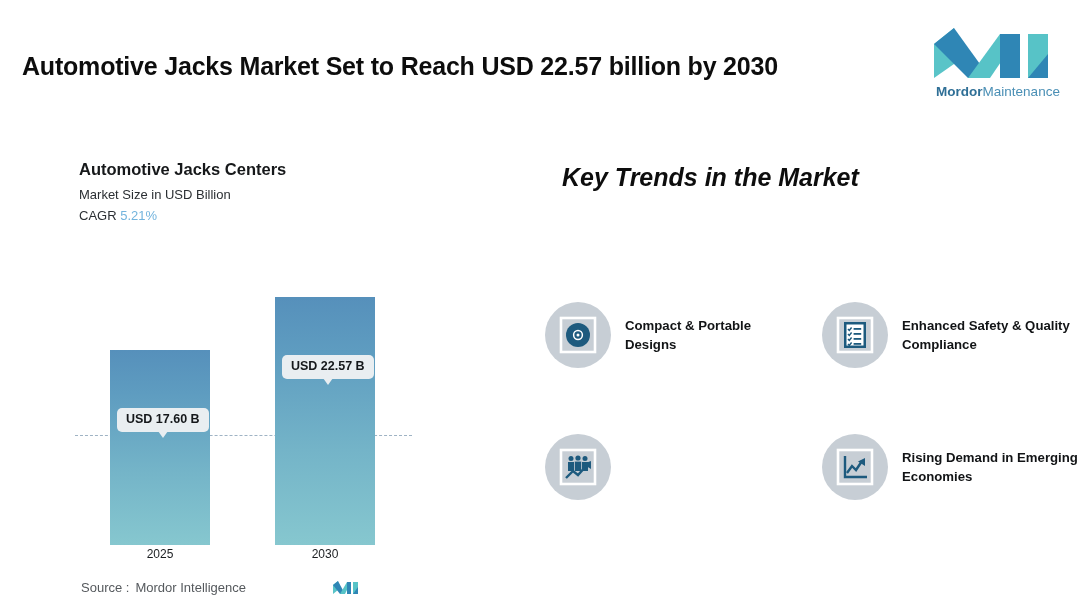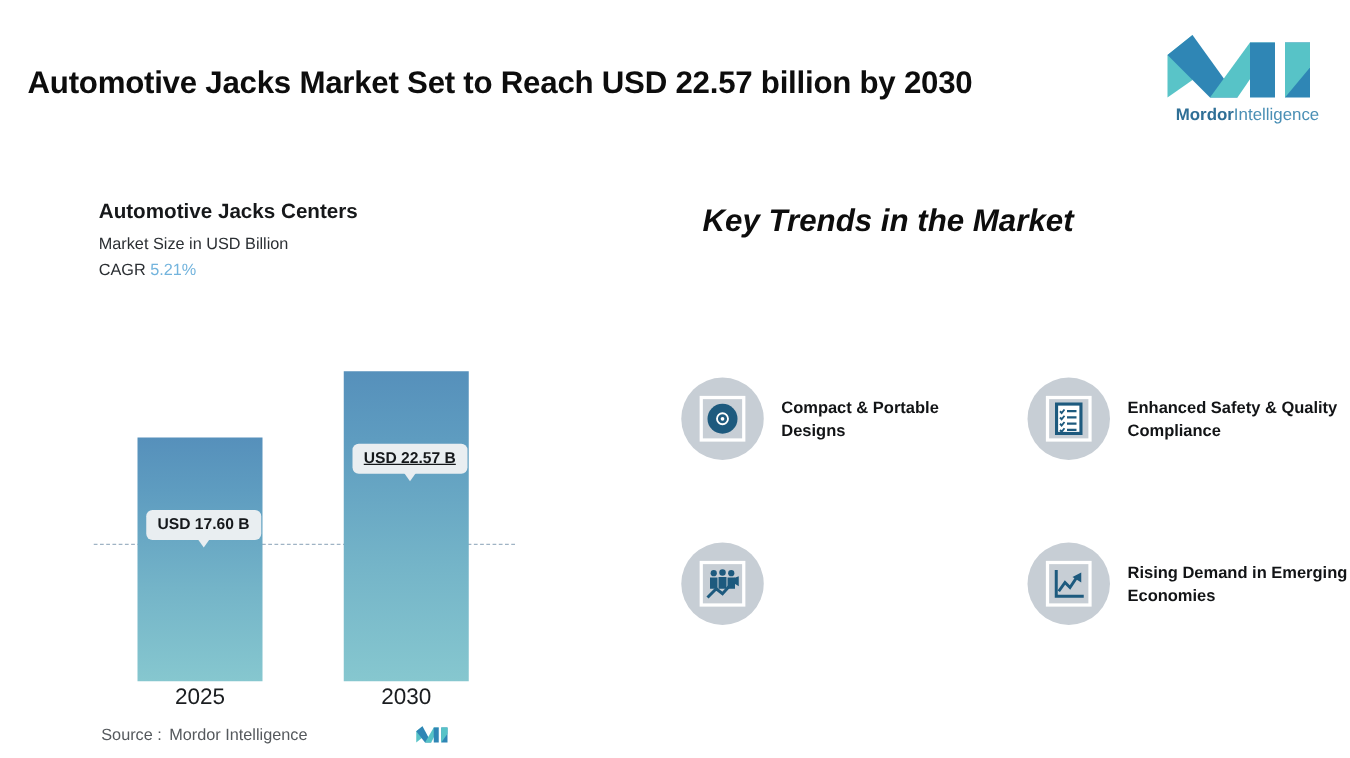--- a/index.html
+++ b/index.html
@@ -126,26 +126,26 @@
     position: absolute;
     left: 50%;
     bottom: -6px;
     margin-left: -5px;
     width: 0; height: 0;
     border-left: 5px solid transparent;
     border-right: 5px solid transparent;
     border-top: 7px solid #e9eef1;
   }
   .callout-2025 { left: 117px; top: 163px; }
-  .callout-2030 { left: 282px; top: 110px; text-decoration: underline; }
+  .callout-2030 { left: 282px; top: 110px; }
 
   .x-label {
     position: absolute;
     top: 302px;
-    font-size: 18px;
+    font-size: 12px;
     color: #1a1d20;
     text-align: center;
     width: 100px;
   }
   .x-label.y2025 { left: 110px; }
   .x-label.y2030 { left: 275px; }
 
   .source-row {
     position: absolute;
     left: 81px;
@@ -229,21 +229,21 @@
   <div class="brand-logo">
     <svg class="brand-mark" viewBox="0 0 140 58">
       <polygon points="6,54 6,20 26,4 26,40" fill="#59c4c8"></polygon>
       <polygon points="6,20 26,4 62,54 40,54" fill="#2f86b5"></polygon>
       <polygon points="62,54 40,54 72,10 92,10" fill="#57c3c7"></polygon>
       <polygon points="72,10 92,10 92,54 72,54" fill="#2f86b5"></polygon>
       <polygon points="100,10 120,10 120,54 100,54" fill="#2f86b5"></polygon>
       <polygon points="100,10 120,10 120,30 100,54" fill="#57c3c7"></polygon>
     </svg>
     <div class="brand-text">
-      <span class="b1">Mordor</span><span class="b2">Intelligence</span>
+      <span class="b1">Mordor</span><span class="b2">Maintenance</span>
     </div>
   </div>
 
   <div class="chart-panel">
 
     <div class="chart-heading">Automotive Jacks Centers</div>
     <div class="chart-sub">Market Size in USD Billion</div>
     <div class="chart-cagr">
       <span>CAGR</span>
       <span class="val">5.21%</span>

